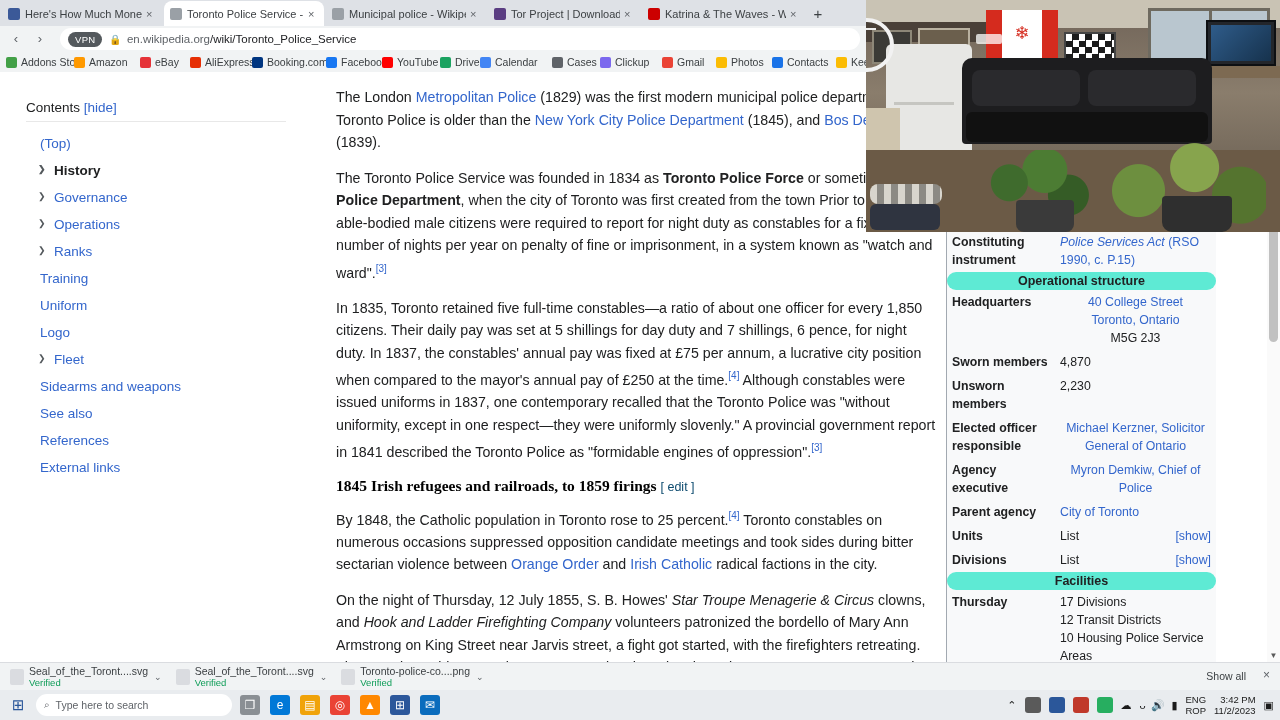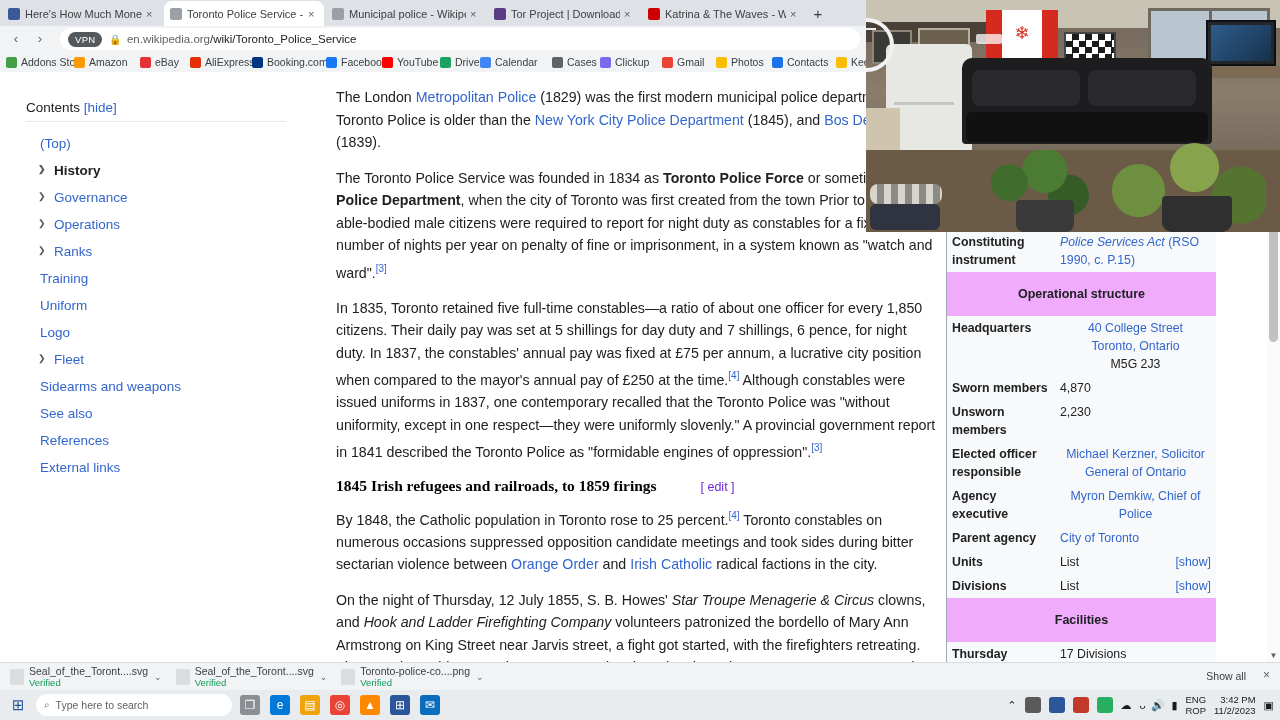--- a/index.html
+++ b/index.html
@@ -64,32 +64,32 @@
     position:absolute; left:12px; top:8px; width:9px; height:9px;
     color:#54595d; font-size:9px; line-height:9px;
   }
   .content { position:absolute; left:336px; top:0; width:600px; }
   .content p { margin:0 0 13px 0; font-size:14.2px; line-height:22.5px; color:#202122; }
   .content a { color:#3366cc; text-decoration:none; }
   .content h3 {
     font-size:15.5px; margin:10px 0 9px 0; color:#000; font-weight:bold;
     font-family:"Liberation Serif", serif;
   }
-  .content h3 .edit { font-weight:normal; font-size:12.5px; color:#6d28d9; font-family:"Liberation Sans", sans-serif;margin-left:40px; }
+  .content h3 .edit { font-weight:normal; font-size:12.5px; color:#0c4a6e; font-family:"Liberation Sans", sans-serif; }
   sup a { color:#3366cc; font-size:10px; }
   
   .infobox {
     position:absolute; left:946px; top:158px; width:270px;
     border:1px solid #a2a9b1; border-top:none; border-right:none;
     background:#f8f9fa; font-size:12.3px;
   }
   .infobox table { width:100%; border-collapse:collapse; }
   .infobox td, .infobox th { padding:3px 5px; vertical-align:top; line-height:18px; }
   .infobox th.section {
-    text-align:center; background:#f0abfc; font-size:12.5px; padding:13px;
+    text-align:center; background:#5eead4; font-size:12.5px; padding:0;border-radius:12px;
   }
   .infobox td.label { font-weight:bold; width:108px; color:#202122; }
   .infobox td.val { color:#202122; }
   .infobox a { color:#3366cc; text-decoration:none; }
   .infobox .showlink { color:#3366cc; text-align:right; white-space:nowrap; }
   .infobox .center { text-align:center; }
   .infobox i { font-style:italic; }
   
   .vscroll { position:absolute; right:0; top:72px; width:13px; height:590px; background:#fafafa; }
   .vscroll .thumb { position:absolute; left:2px; top:150px; width:9px; height:120px; background:#c1c1c1; border-radius:5px; }

